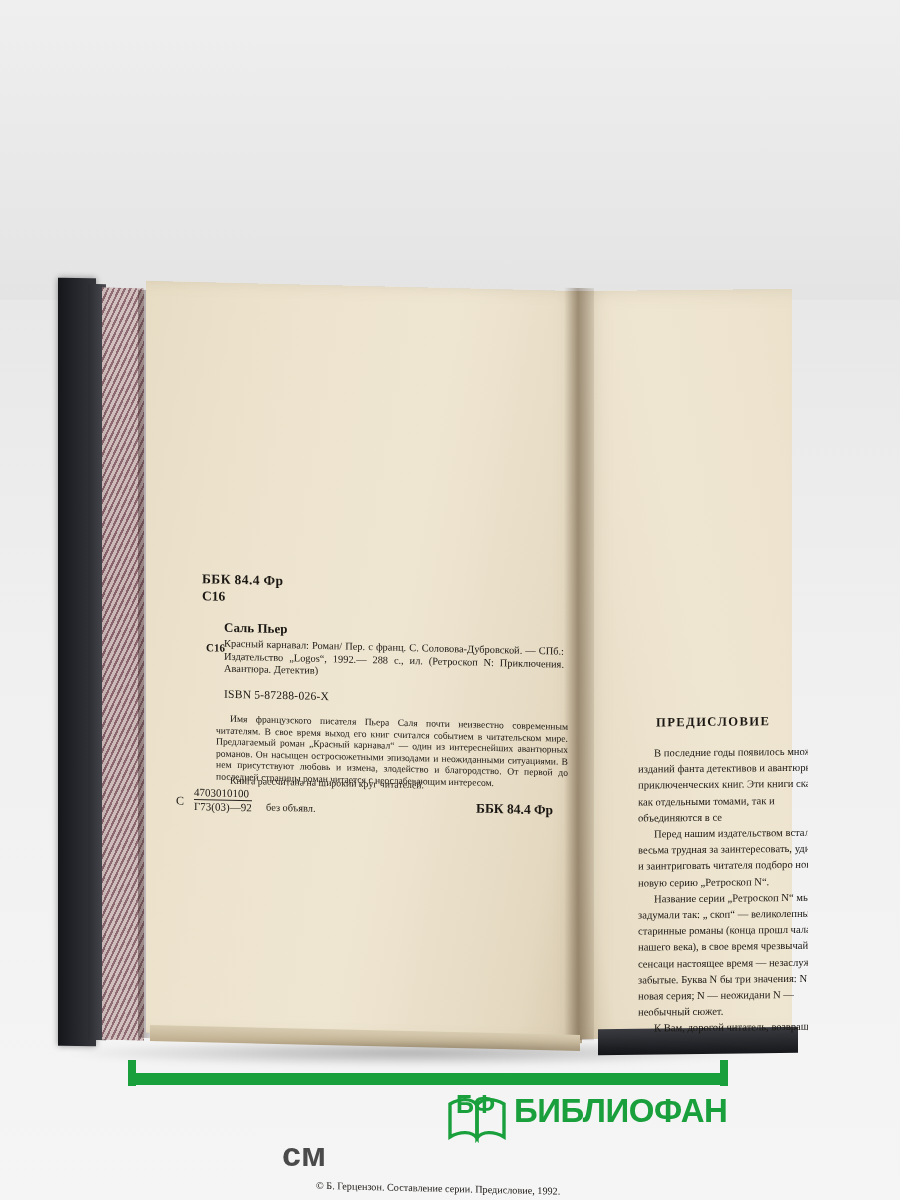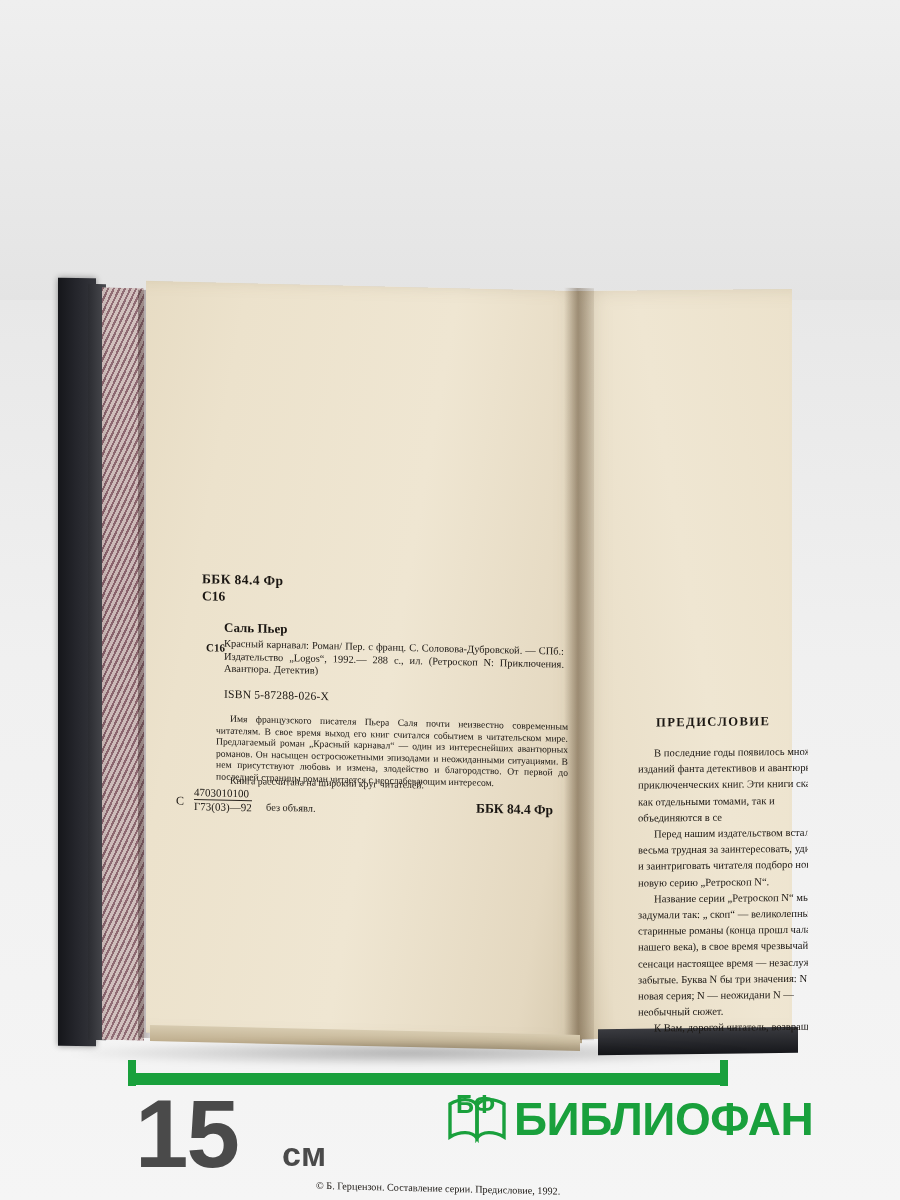--- a/index.html
+++ b/index.html
@@ -244,21 +244,21 @@
   
   .logo-wrap {
     position: absolute; left: 446px; top: 1092px;
     display: flex; align-items: flex-start; gap: 6px;
   }
   .logo-book {
     position: relative; width: 62px; height: 52px;
   }
   .logo-text {
     font-family: "Liberation Sans", sans-serif;
-    font-size: 46px; font-weight: bold; color: #19a03c;
+    font-size: 33px; font-weight: bold; color: #19a03c;
     letter-spacing: -0.5px;
   }
   .bf-letters {
     position: absolute; left: 10px; top: -2px;
     font-family: "Liberation Sans", sans-serif;
     font-size: 25px; font-weight: bold; color: #19a03c;
   }
 </style>
 </head>
 <body>
@@ -315,21 +315,20 @@
 
       </div>
     </div>
   </div>
 
   <div class="book-shadow"></div>
 
   <div class="ruler"></div>
   <div class="ruler-cap-l"></div>
   <div class="ruler-cap-r"></div>
-  <div class="ruler-num">15</div>
   <div class="ruler-unit">см</div>
 
   <div class="logo-wrap">
     <div class="logo-book">
       <svg width="62" height="52" viewBox="0 0 62 52">
         <path d="M4 12 C14 6, 26 6, 31 13 L31 46 C26 39, 14 39, 4 45 Z" fill="none" stroke="#19a03c" stroke-width="3.4"></path>
         <path d="M58 12 C48 6, 36 6, 31 13 L31 46 C36 39, 48 39, 58 45 Z" fill="none" stroke="#19a03c" stroke-width="3.4"></path>
       </svg>
       <span class="bf-letters">БФ</span>
     </div>

